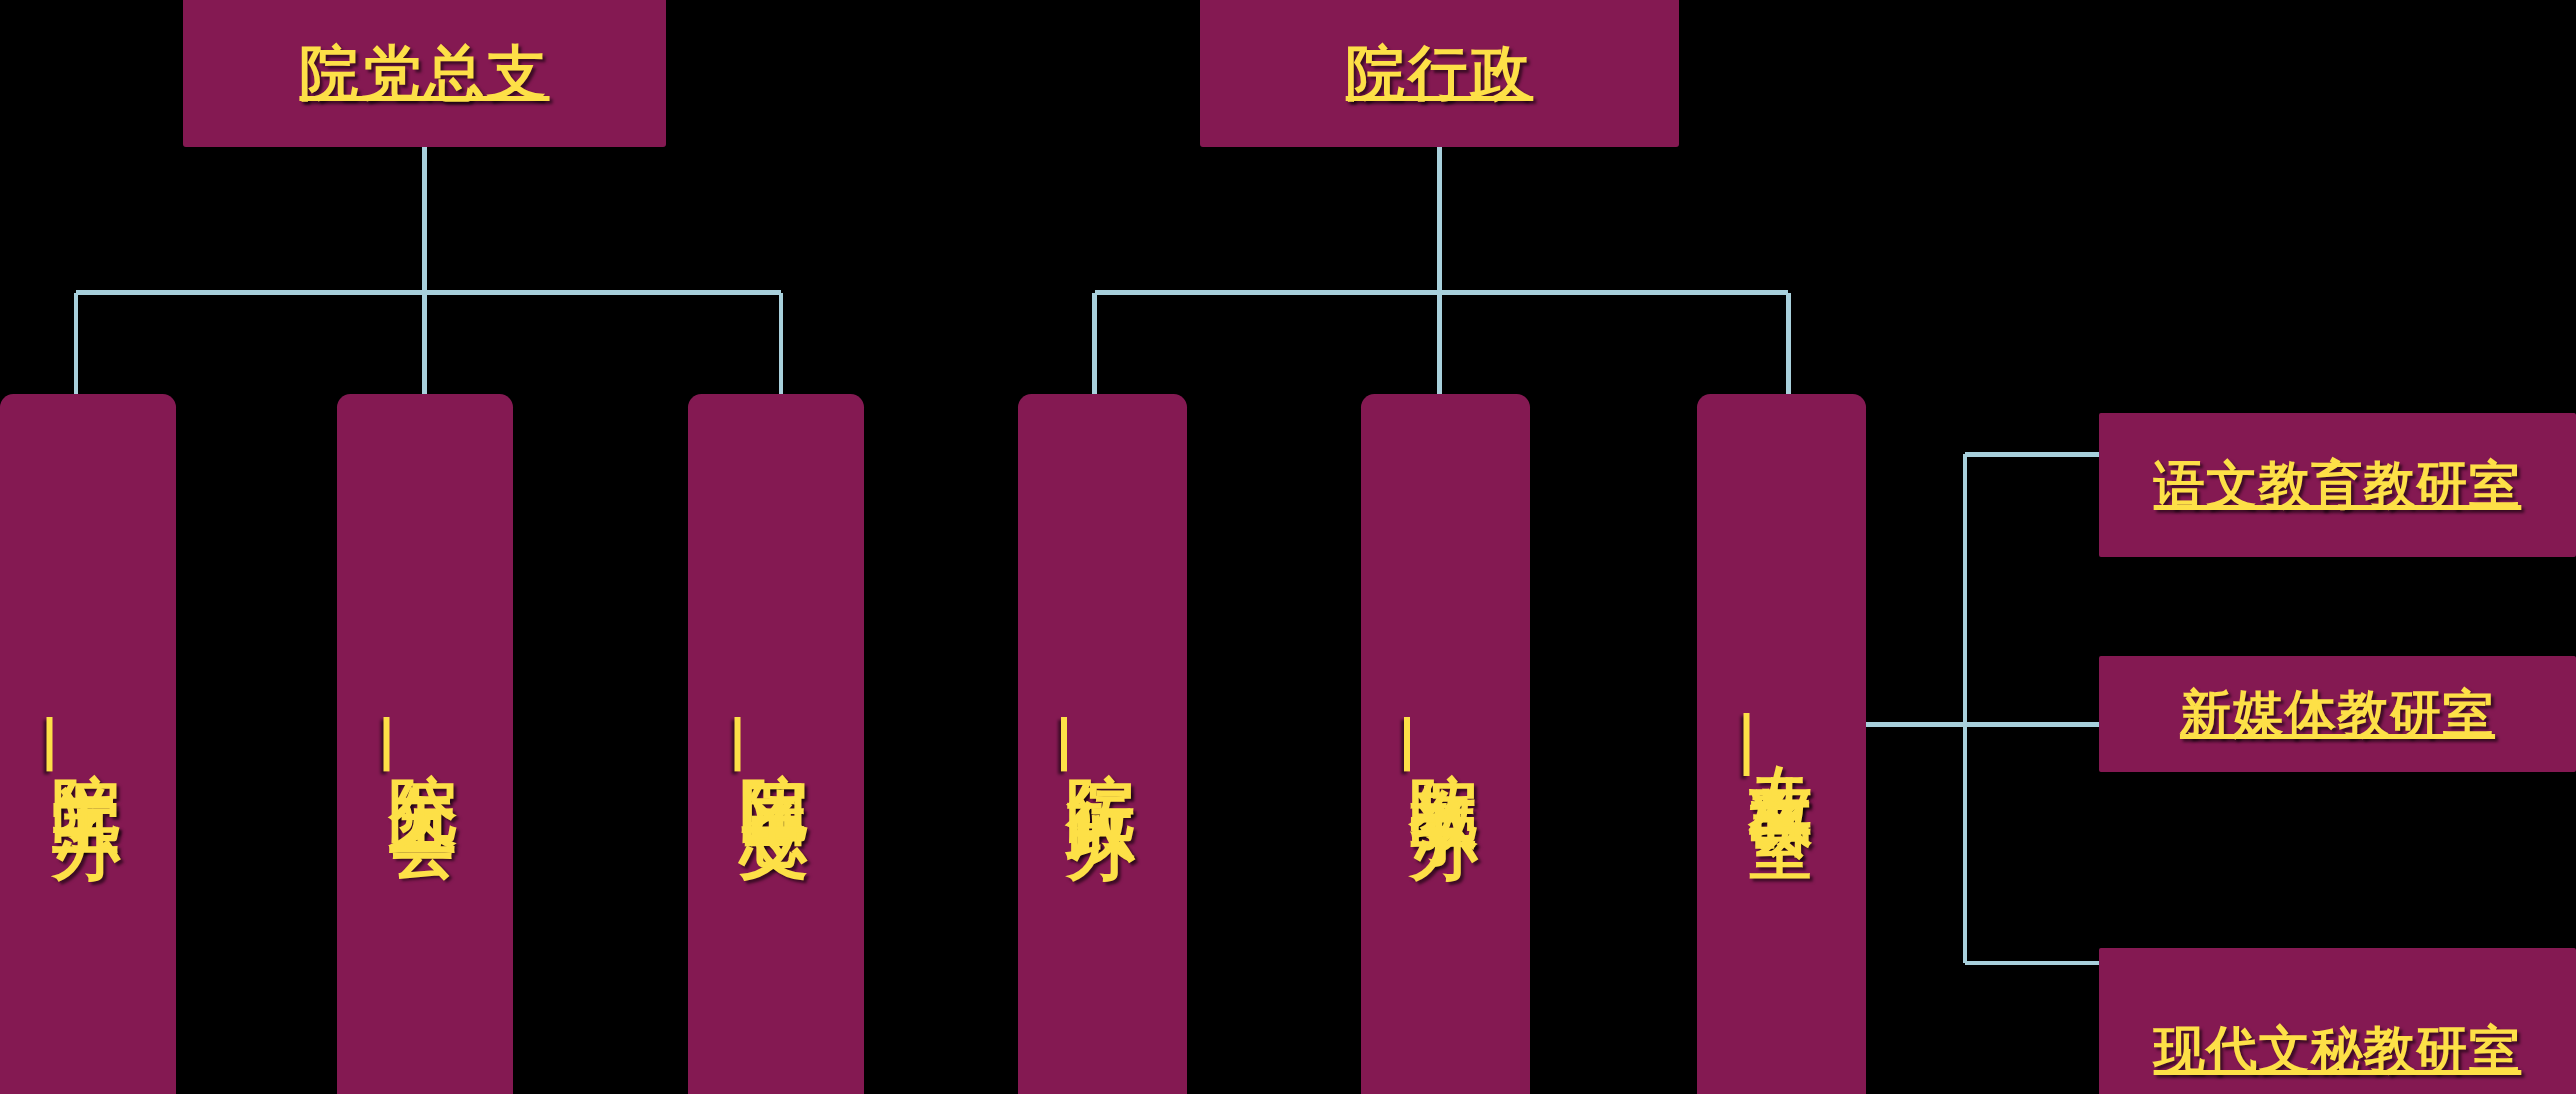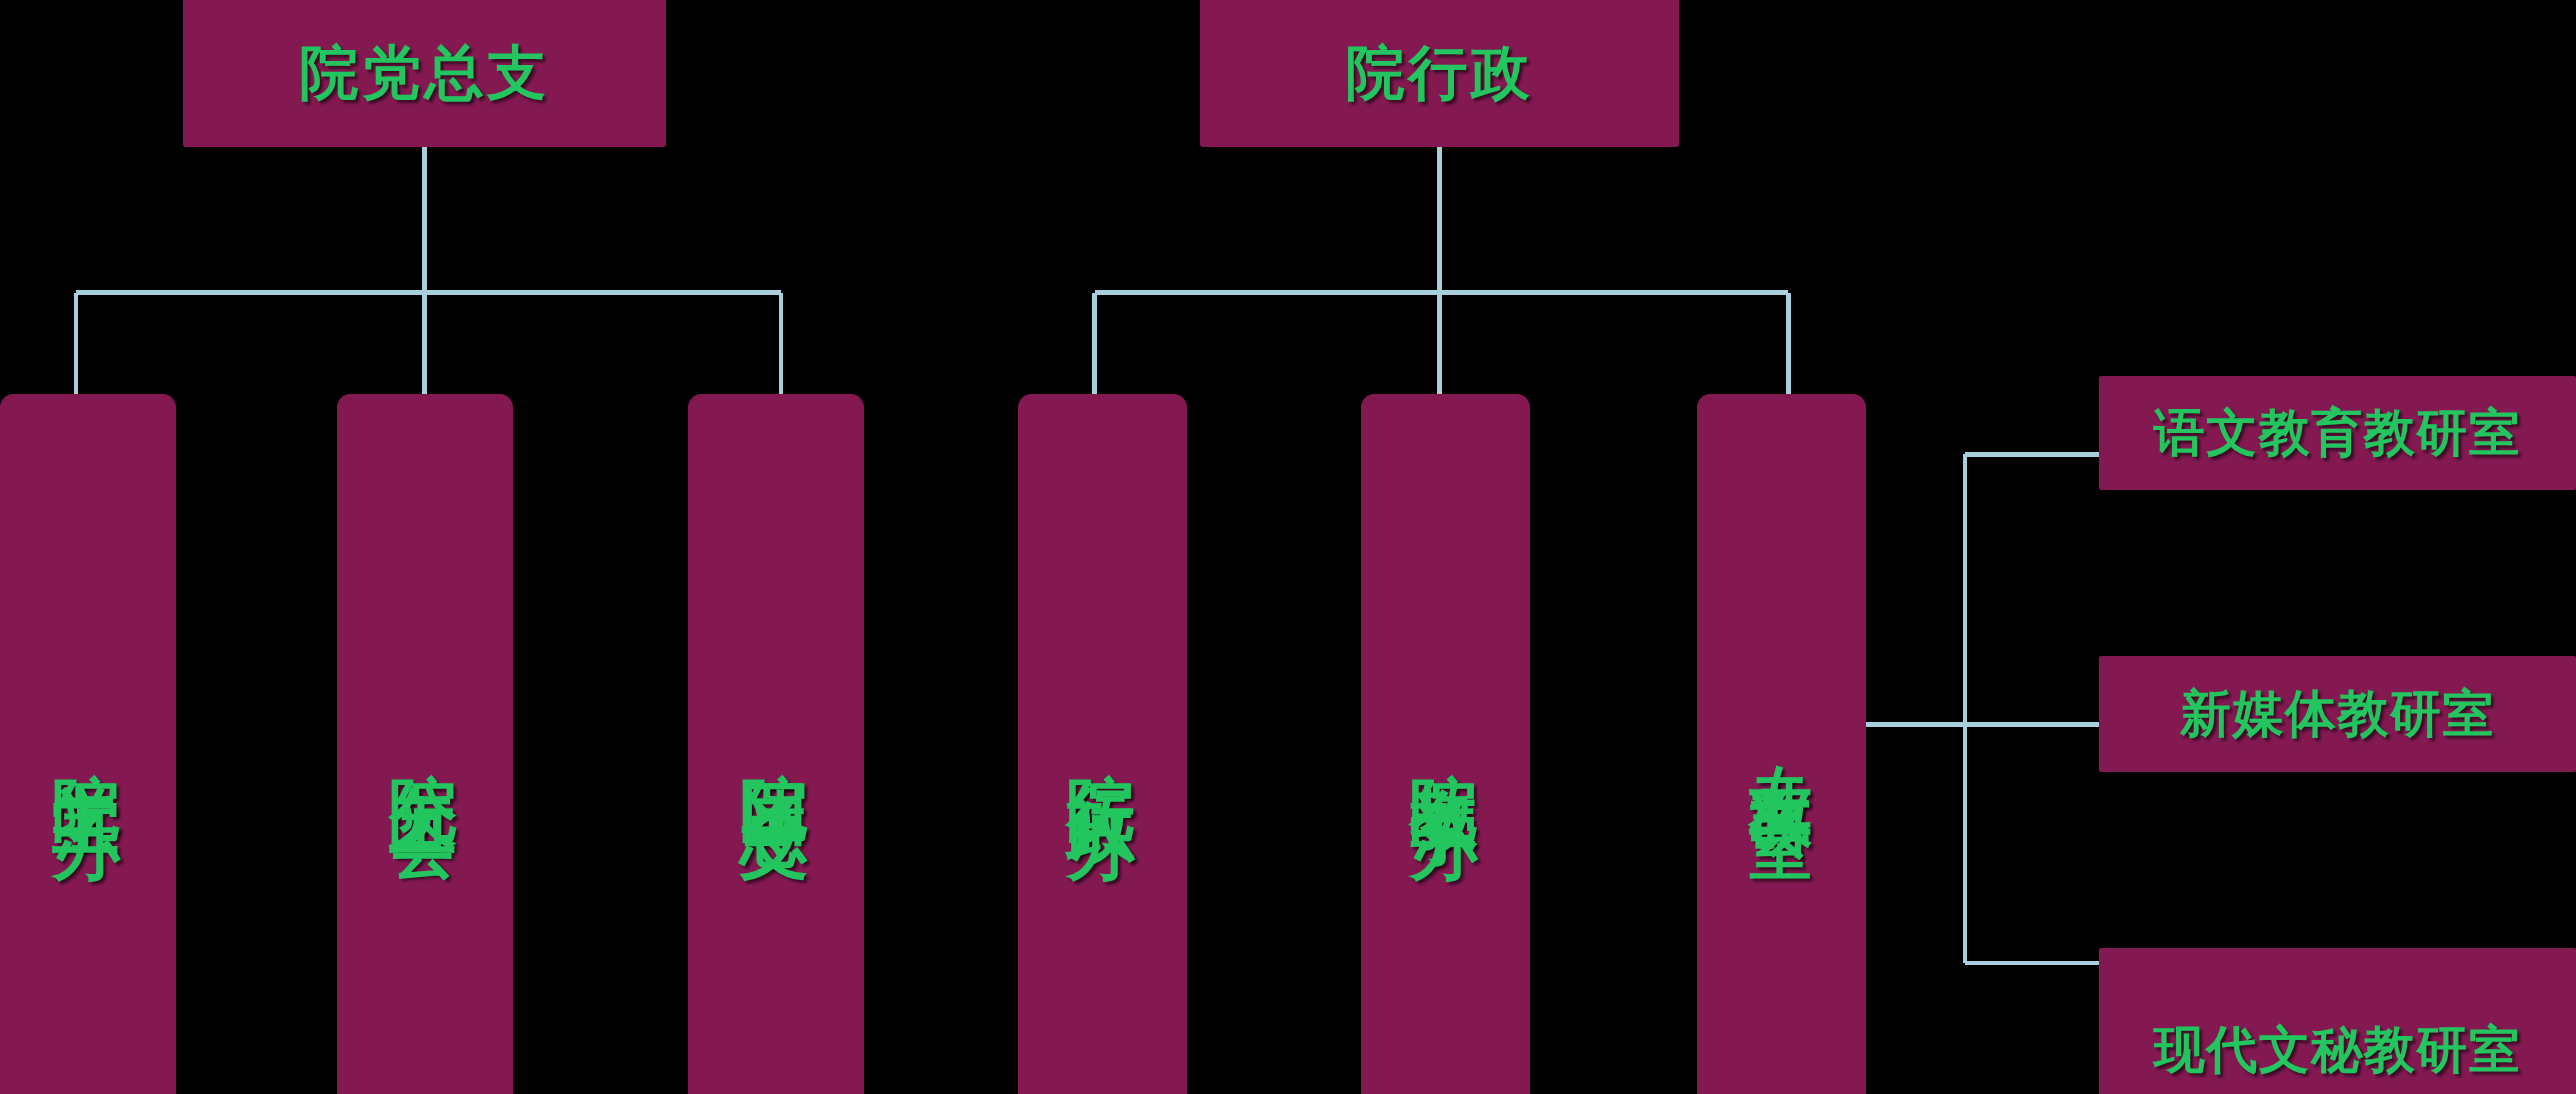--- a/index.html
+++ b/index.html
@@ -25,27 +25,28 @@
     top: 0;
     width: 2576px;
     height: 1095px;
     z-index: 1;
   }
   
   .node {
     position: absolute;
     z-index: 2;
     background: #841952;
-    color: #22c55e;
+    color: #fde047;
     display: flex;
     align-items: center;
     justify-content: center;
     box-sizing: border-box;
     text-shadow: 2.9px 2.9px 2.9px rgba(0,0,0,0.55);
     letter-spacing: 0.06em;
+    text-decoration: underline;
   }
   
   .node.root {
     font-size: 59px;
     font-weight: bold;
     border-radius: 0 0 2.9px 2.9px;
   }
   
   .node.vert {
     writing-mode: vertical-rl;
@@ -119,21 +120,21 @@
   </div>
 
   <div class="node vert" style="left:1361px; top:394px; width:169px; height:700px;">
     <span>院教学办</span>
   </div>
 
   <div class="node vert" style="left:1697px; top:394px; width:169px; height:700px; font-size:63px;">
     <span>专业教研室</span>
   </div>
 
-  <div class="node leaf" style="left:2099px; top:376px; width:477px; height:114px;">
+  <div class="node leaf" style="left:2099px; top:413px; width:477px; height:144px;">
     <span>语文教育教研室</span>
   </div>
 
   <div class="node leaf" style="left:2099px; top:656px; width:477px; height:116px;">
     <span>新媒体教研室</span>
   </div>
 
   <div class="node leaf" style="left:2099px; top:908px; width:477px; height:204px;margin-top:40px;">
     <span>现代文秘教研室</span>
   </div>

